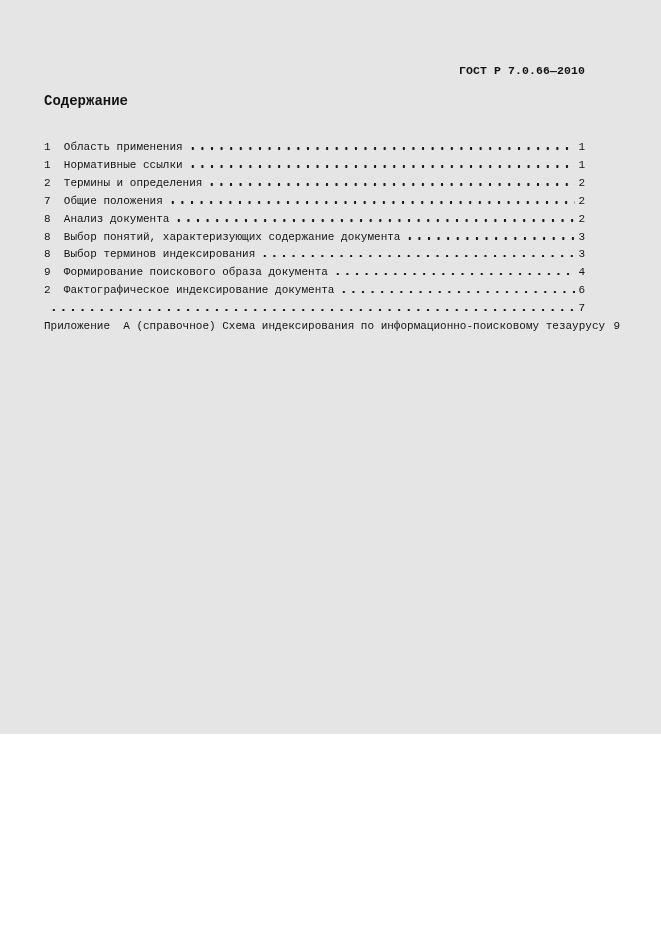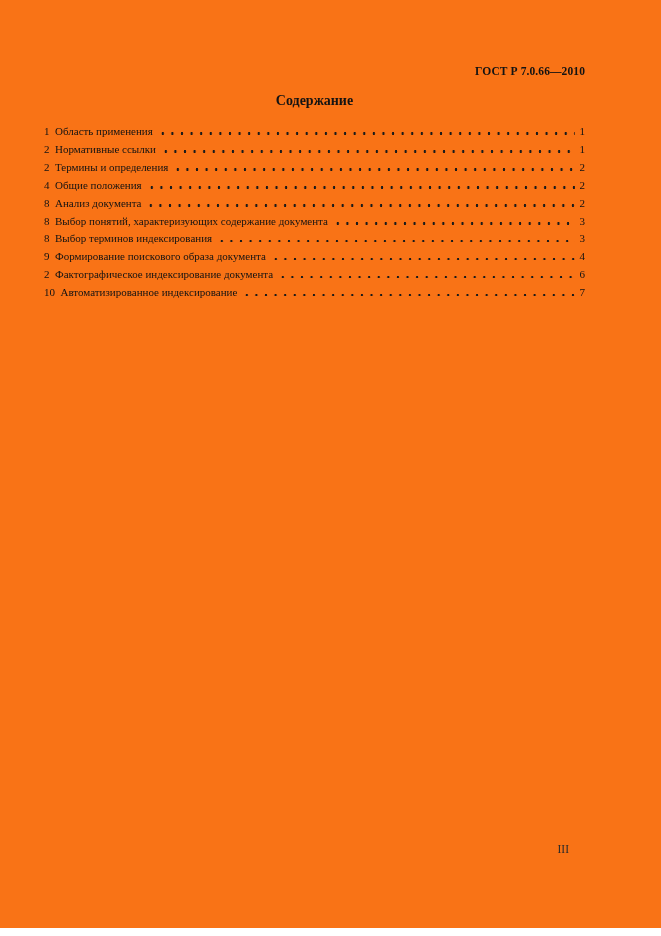--- a/index.html
+++ b/index.html
@@ -3,44 +3,43 @@
 <meta charset="utf-8">
 <style>
   html, body {
     margin: 0;
     padding: 0;
     background: #ffffff;
   }
   .page {
     position: relative;
     width: 661px;
-    height: 928px;
-    background: #f97316;
+    height: 734px;
+    background: #e5e5e5;
     box-sizing: border-box;
     padding: 64px 76px 0 44px;
-    font-family: Liberation Serif, serif;
+    font-family: Liberation Mono, monospace;
     color: #131313;
     overflow: hidden;
   }
   .doc-header {
     text-align: right;
     font-size: 11.5px;
     font-weight: bold;
     line-height: 14px;
     letter-spacing: 0.1px;
   }
   .doc-title {
-    text-align: center;
     font-size: 14px;
     font-weight: bold;
     line-height: 16px;
     margin: 15px 0 0 0;
   }
   .toc {
-    margin-top: 14px;
+    margin-top: 30px;
   }
   .toc-row {
     display: flex;
     align-items: baseline;
     line-height: 17.9px;
     font-size: 11px;
   }
   .toc-label {
     white-space: pre;
     flex: 0 0 auto;
@@ -81,33 +80,33 @@
 
   <div class="toc">
 
     <div class="toc-row">
       <span class="toc-label">1  Область применения</span>
       <span class="toc-leader"></span>
       <span class="toc-page">1</span>
     </div>
 
     <div class="toc-row">
-      <span class="toc-label">2  Нормативные ссылки</span>
+      <span class="toc-label">1  Нормативные ссылки</span>
       <span class="toc-leader"></span>
       <span class="toc-page">1</span>
     </div>
 
     <div class="toc-row">
       <span class="toc-label">2  Термины и определения</span>
       <span class="toc-leader"></span>
       <span class="toc-page">2</span>
     </div>
 
     <div class="toc-row">
-      <span class="toc-label">4  Общие положения</span>
+      <span class="toc-label">7  Общие положения</span>
       <span class="toc-leader"></span>
       <span class="toc-page">2</span>
     </div>
 
     <div class="toc-row">
       <span class="toc-label">8  Анализ документа</span>
       <span class="toc-leader"></span>
       <span class="toc-page">2</span>
     </div>
 
@@ -129,23 +128,27 @@
       <span class="toc-page">4</span>
     </div>
 
     <div class="toc-row">
       <span class="toc-label">2  Фактографическое индексирование документа</span>
       <span class="toc-leader"></span>
       <span class="toc-page">6</span>
     </div>
 
     <div class="toc-row">
-      <span class="toc-label">10  Автоматизированное индексирование</span>
       <span class="toc-leader"></span>
       <span class="toc-page">7</span>
     </div>
 
+    <div class="toc-row">
+      <span class="toc-label">Приложение  А (справочное) Схема индексирования по информационно-поисковому тезаурусу</span>
+      <span class="toc-leader"></span>
+      <span class="toc-page">9</span>
+    </div>
 
   </div>
 
   <div class="folio">III</div>
 
 </div>
 
 </body></html>

